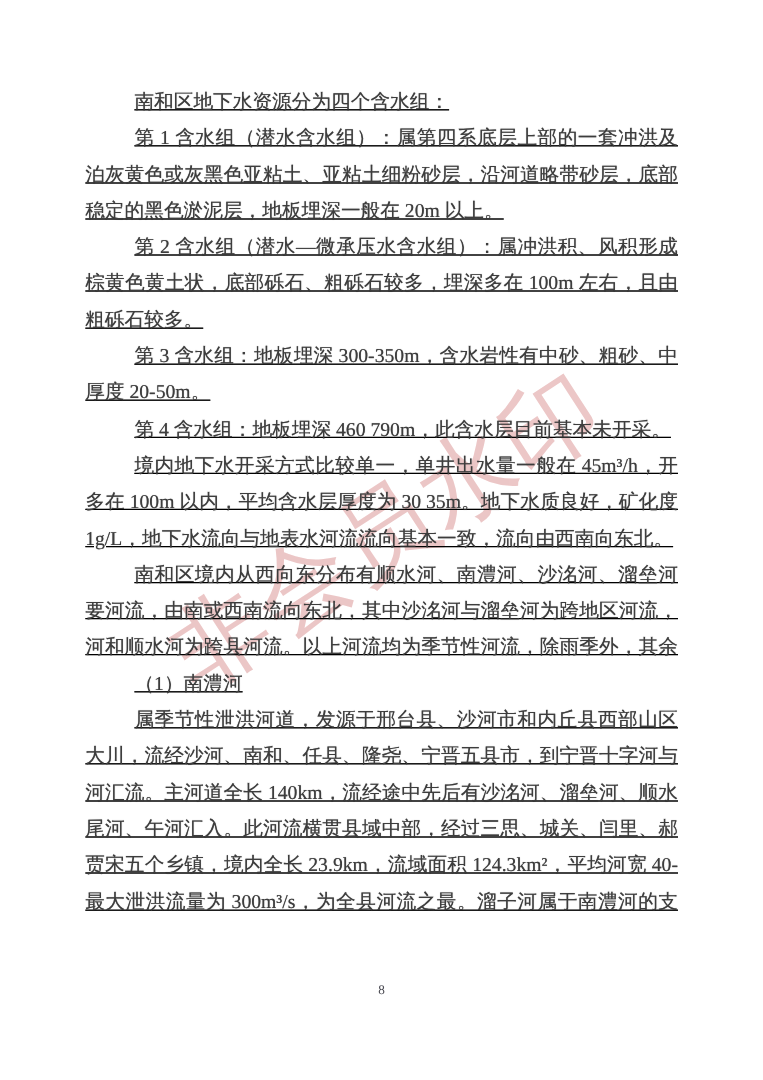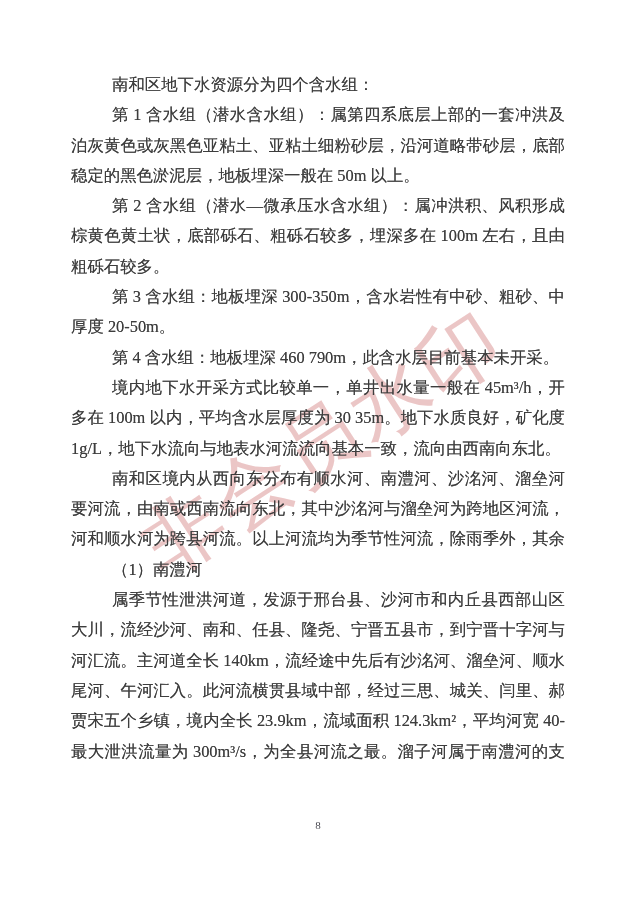--- a/index.html
+++ b/index.html
@@ -23,20 +23,21 @@
     transform-origin:0 50%;
     opacity:0.5;
     pointer-events:none;
     font-family:"Liberation Serif","DejaVu Serif",serif;
   }
   .content{
     position:absolute;
     left:0;top:0;right:0;bottom:0;
     z-index:2;
     padding:70px 71px 0 71px;
+    text-decoration:underline;
   }
   .line{
     font-size:16.4px;
     height:30.3px;
     line-height:30.3px;
     color:#3d3d3d;
     text-shadow:0 0 0.6px rgba(60,60,60,0.75);
     overflow:hidden;
   }
   .line.just{
@@ -60,21 +61,21 @@
 </head>
 <body>
 
 <div class="page">
   <div class="watermark" style="color: rgb(217, 143, 143);">非会员水印</div>
 
   <div class="content">
       <div class="line nojust indent">南和区地下水资源分为四个含水组：</div>
       <div class="line just indent">第 1 含水组（潜水含水组）：属第四系底层上部的一套冲洪及中轭湖</div>
       <div class="line just">泊灰黄色或灰黑色亚粘土、亚粘土细粉砂层，沿河道略带砂层，底部为一</div>
-      <div class="line nojust">稳定的黑色淤泥层，地板埋深一般在 50m 以上。</div>
+      <div class="line nojust">稳定的黑色淤泥层，地板埋深一般在 20m 以上。</div>
       <div class="line just indent">第 2 含水组（潜水—微承压水含水组）：属冲洪积、风积形成的黄色、</div>
       <div class="line just">棕黄色黄土状，底部砾石、粗砾石较多，埋深多在 100m 左右，且由西向东</div>
       <div class="line nojust">粗砾石较多。</div>
       <div class="line just indent">第 3 含水组：地板埋深 300-350m，含水岩性有中砂、粗砂、中细砂，</div>
       <div class="line nojust">厚度 20-50m。</div>
       <div class="line nojust indent">第 4 含水组：地板埋深 460 790m，此含水层目前基本未开采。</div>
       <div class="line just indent">境内地下水开采方式比较单一，单井出水量一般在 45m³/h，开采深度</div>
       <div class="line just">多在 100m 以内，平均含水层厚度为 30 35m。地下水质良好，矿化度小于</div>
       <div class="line nojust">1g/L，地下水流向与地表水河流流向基本一致，流向由西南向东北。</div>
       <div class="line just indent">南和区境内从西向东分布有顺水河、南澧河、沙洺河、溜垒河四条主</div>

